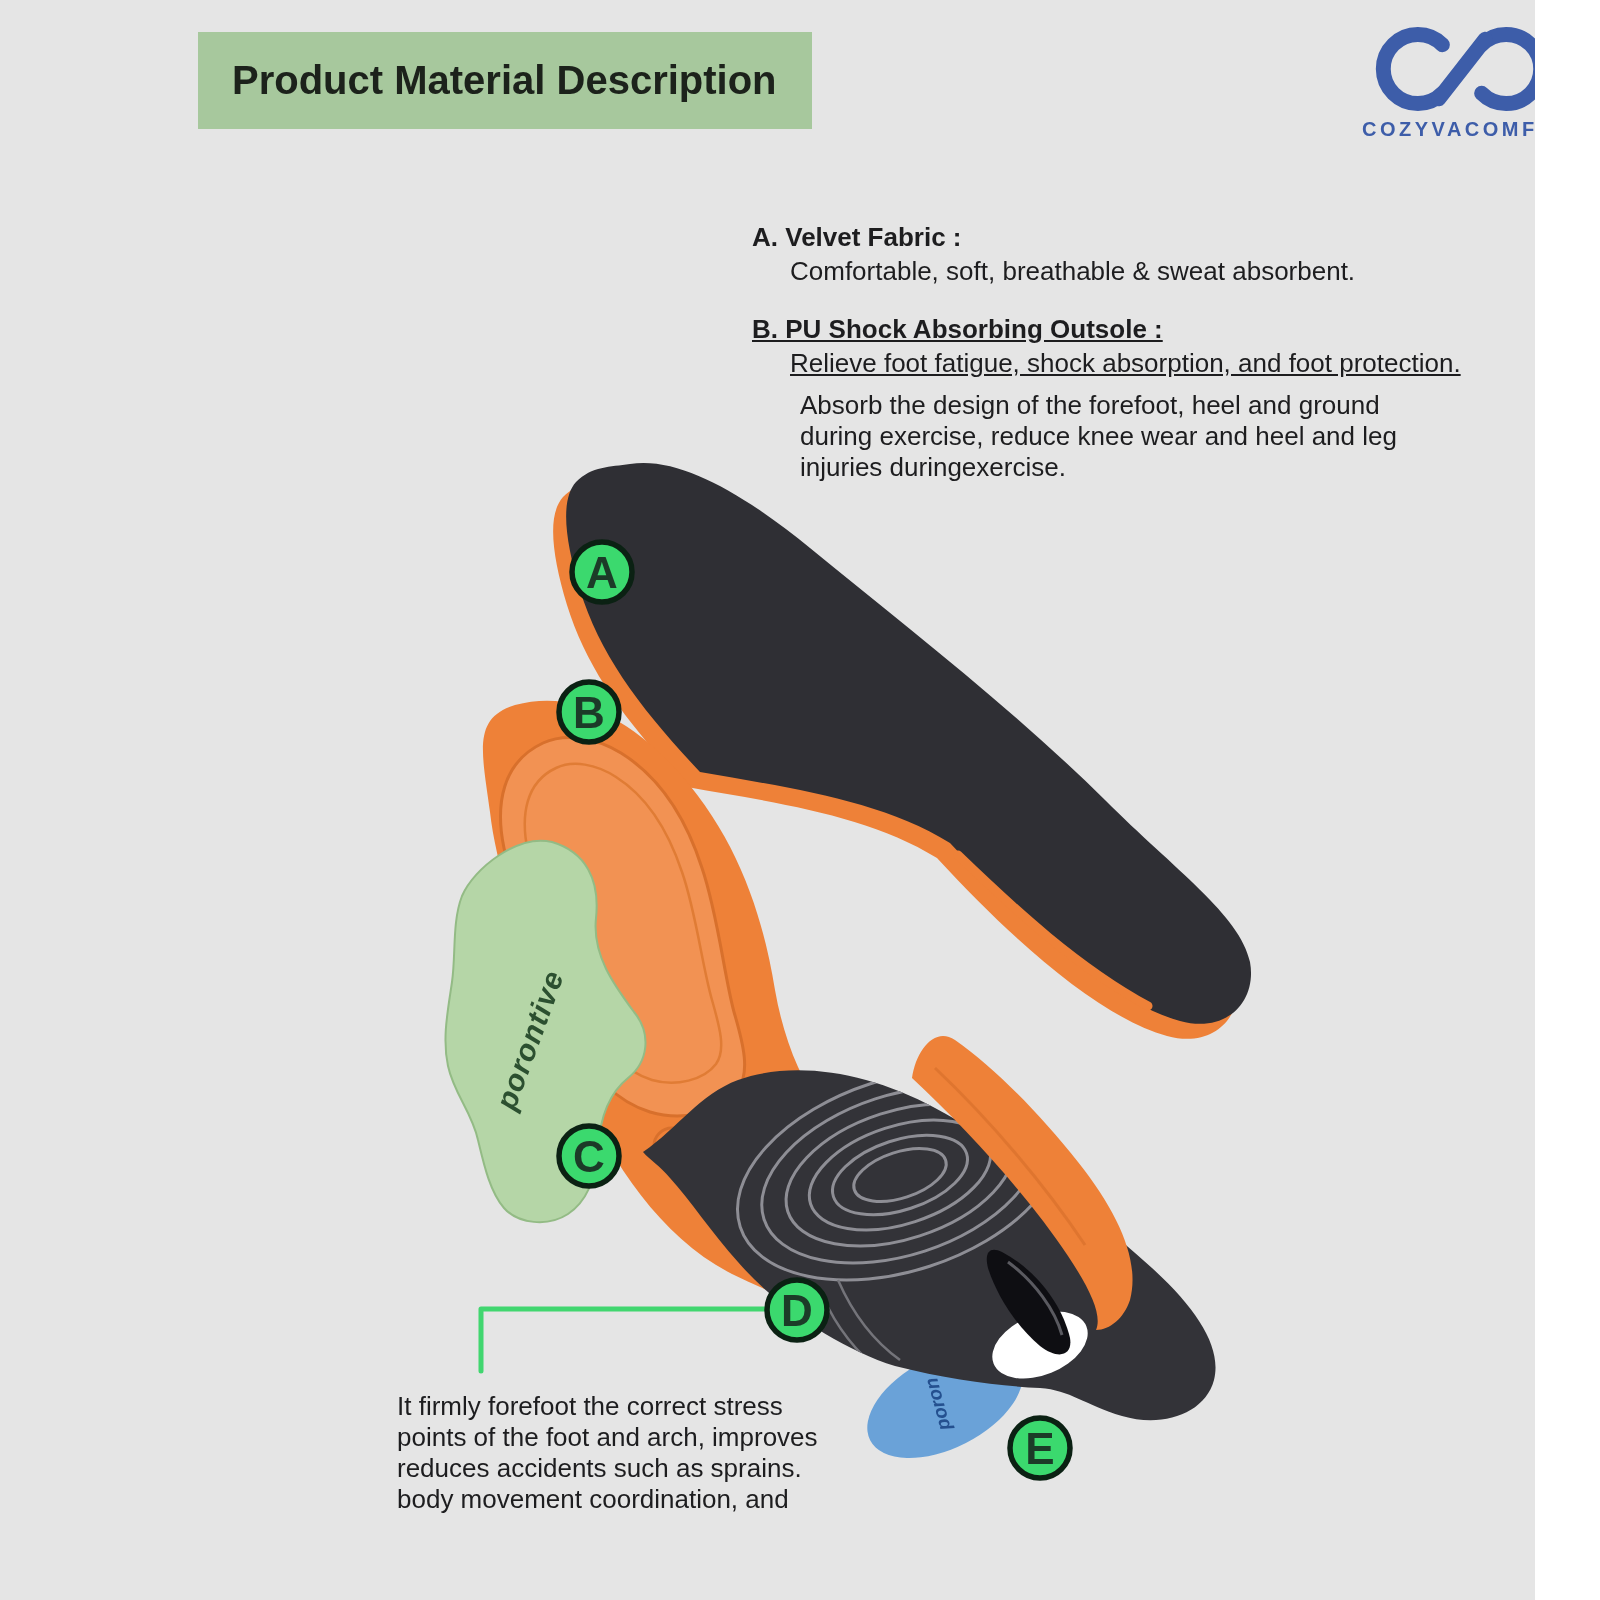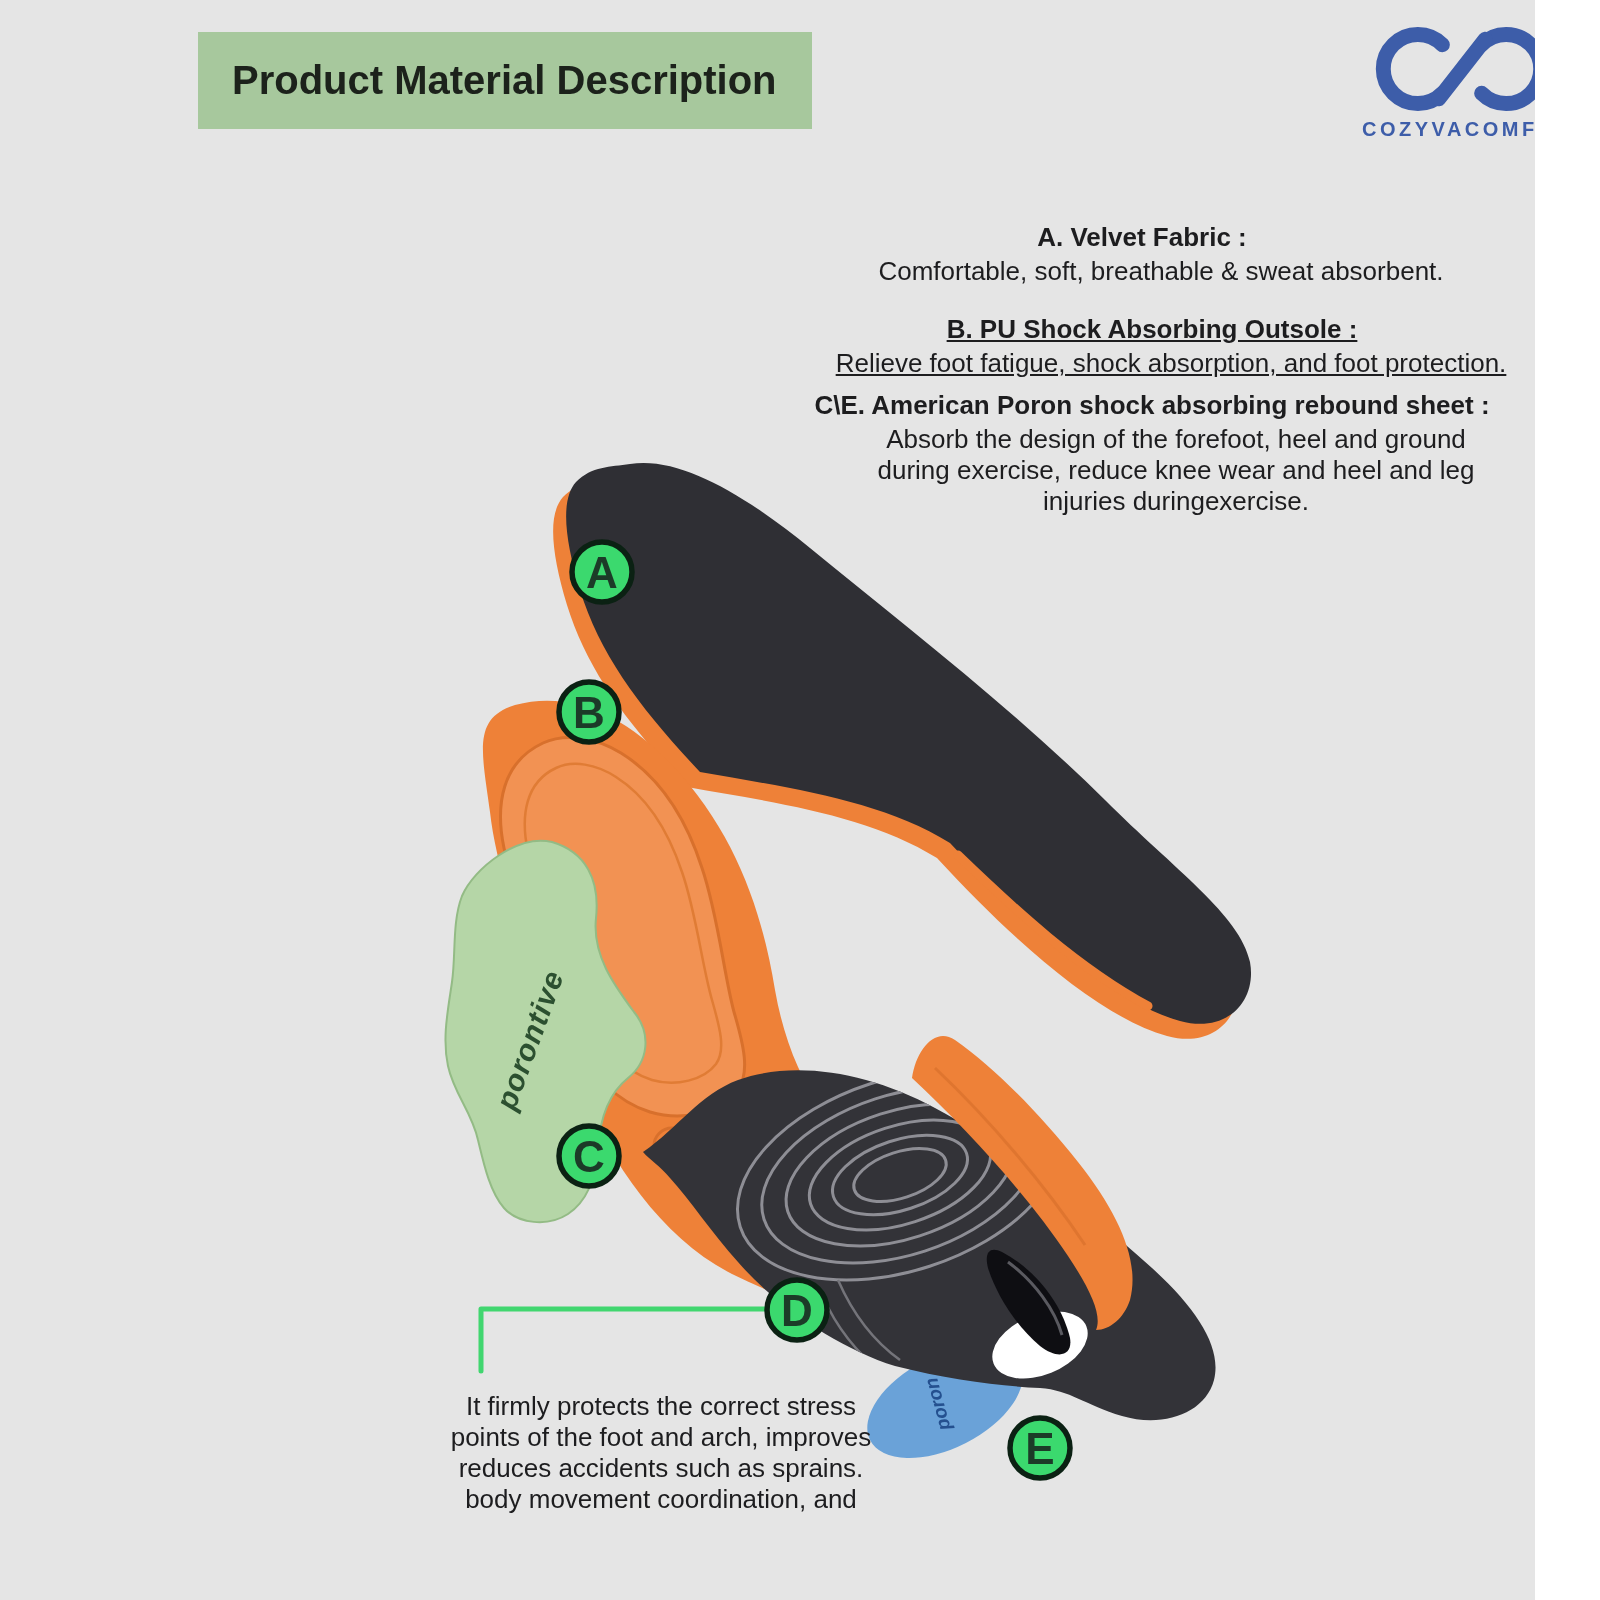--- a/index.html
+++ b/index.html
@@ -6,21 +6,21 @@
   .page{position:relative;width:1535px;height:1600px;background:#e5e5e5;overflow:hidden;
         font-family:"Liberation Sans", sans-serif;color:#1d1d1f;}
   
   .header-box{position:absolute;left:198px;top:32px;width:614px;height:97px;}
   .header-box h1{margin:0;padding-left:34px;line-height:97px;font-size:40px;font-weight:bold;color:#1c221b;}
   
   .logo{position:absolute;left:1362px;top:22px;width:200px;text-align:center;}
   .logo .mark{display:block;margin:0 auto;}
   .logo .brand{font-size:20px;font-weight:bold;letter-spacing:3.5px;margin-top:2px;}
   
-  .sec{position:absolute;font-size:26px;line-height:31px;text-align:center;}
+  .sec{position:absolute;font-size:26px;line-height:31px;}
   .sec .head{font-weight:bold;margin-bottom:3px;}
   .sec .body{}
   .sec-a{left:752px;top:222px;width:780px;} .sec-a .body{padding-left:38px;}
   .sec-b{left:752px;top:314px;width:800px;text-decoration:underline;} .sec-b .body{padding-left:38px;}
   .sec-ce{left:752px;top:390px;width:800px;} .sec-ce .body{padding-left:48px;}
   .sec-d{left:365px;top:1391px;width:560px;} .sec-d .body{padding-left:32px;}
   
   .diagram{position:absolute;left:0;top:0;width:1600px;height:1600px;}
   .marker-letter{font-family:"Liberation Sans", sans-serif;font-weight:bold;font-size:44px;
                  text-anchor:middle;fill:#1c3b28;}
@@ -163,26 +163,25 @@
     <div class="head">A. Velvet Fabric :</div>
     <div class="body">Comfortable, soft, breathable &amp; sweat absorbent.</div>
   </div>
 
   <div class="sec sec-b">
     <div class="head">B. PU Shock Absorbing Outsole :</div>
     <div class="body">Relieve foot fatigue, shock absorption, and foot protection.</div>
   </div>
 
   <div class="sec sec-ce">
-    <div class="head">C\E. American Poron shock absorbing rebound sheet :</div>
     <div class="body">Absorb the design of the forefoot, heel and ground</div>
     <div class="body">during exercise, reduce knee wear and heel and leg</div>
     <div class="body">injuries duringexercise.</div>
   </div>
 
   <div class="sec sec-d">
-    <div class="body">It firmly protects the correct stress</div>
+    <div class="body">It firmly forefoot the correct stress</div>
     <div class="body">points of the foot and arch, improves</div>
     <div class="body">reduces accidents such as sprains.</div>
     <div class="body">body movement coordination, and</div>
   </div>
 
 </div>
 
 </body></html>

